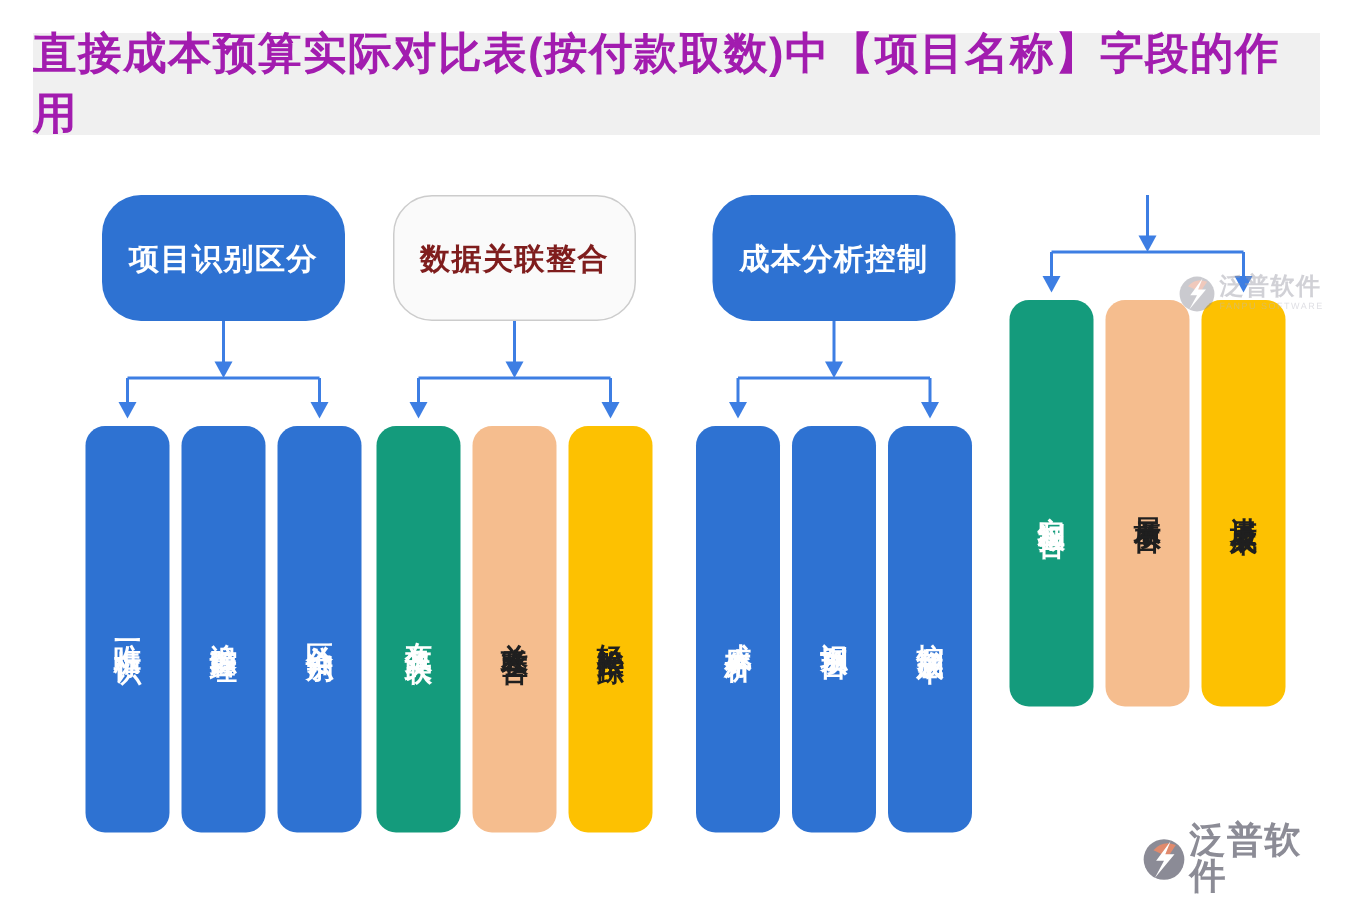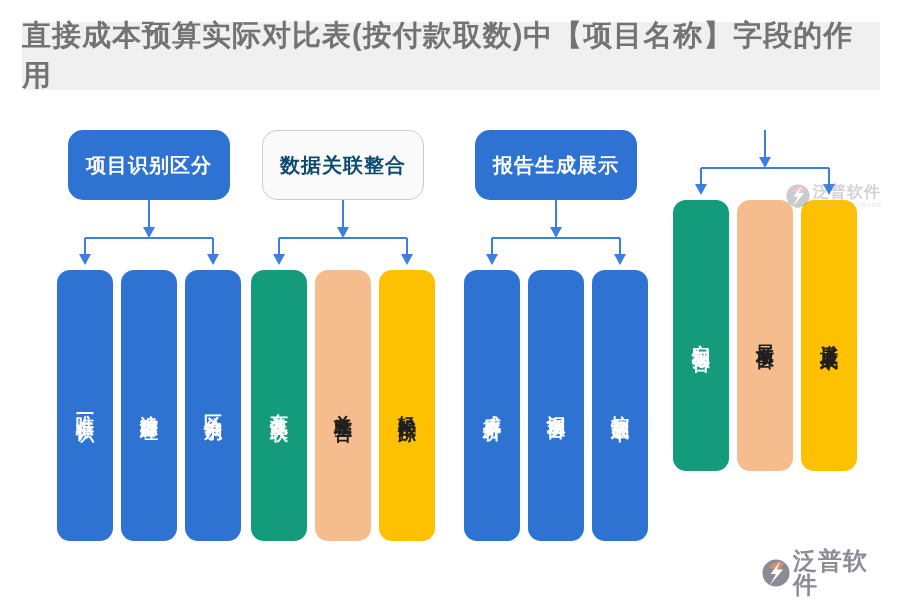--- a/index.html
+++ b/index.html
@@ -4,32 +4,32 @@
 <style>
   html,body{margin:0;padding:0;background:#ffffff;}
   .canvas{
     position:relative;width:900px;height:600px;background:#ffffff;
     font-family:"Liberation Sans","DejaVu Sans",sans-serif;overflow:hidden;
   }
   
   .title-strip{
     position:absolute;left:22px;top:22px;width:858px;height:68px;
     background:#f0f0f0;display:flex;align-items:center;justify-content:center;
-    font-size:29px;font-weight:bold;color:#737373;letter-spacing:1px;
+    font-size:29px;font-weight:bold;color:#a21caf;letter-spacing:1px;
   }
   
   .group{position:absolute;top:130px;width:184px;}
   .g1{left:57px}.g2{left:251px}.g3{left:464px}.g4{left:673px}
   .hdr{
-    width:162px;height:70px;margin:0 auto;border-radius:15px;
+    width:162px;height:84px;margin:0 auto;border-radius:26px;
     display:flex;align-items:center;justify-content:center;
     font-size:20px;font-weight:bold;letter-spacing:1px;box-sizing:border-box;
   }
   .hdr-blue{background:#2e72d2;color:#ffffff;}
-  .hdr-gray{background:#fafafa;color:#0c4a6e;border:1px solid #cccccc;}
+  .hdr-gray{background:#fafafa;color:#7f1d1d;border:1px solid #cccccc;}
   .connector{display:block;width:184px;height:70px;}
   .bars{display:flex;gap:8px;height:271px;}
   .bar{
     width:56px;height:271px;border-radius:13px;flex:0 0 56px;
     display:flex;align-items:center;justify-content:center;
   }
   .bar span{
     writing-mode:vertical-rl;text-orientation:upright;
     font-size:18px;font-weight:bold;letter-spacing:3px;line-height:1;
   }
@@ -106,21 +106,21 @@
       <div class="bar c-peach">
           <span>关联整合</span>
         </div>
       <div class="bar c-yellow">
           <span>轻松跟踪</span>
         </div>
     </div>
   </div>
 
   <div class="group g3">
-    <div class="hdr hdr-blue">报告生成展示</div>
+    <div class="hdr hdr-blue">成本分析控制</div>
     <svg class="connector" viewBox="0 0 184 70">
       <path d="M92 0 V28" stroke="#3d7ee3" stroke-width="2" fill="none"></path>
       <polygon points="86,27 98,27 92,38" fill="#3d7ee3"></polygon>
       <path d="M28 38 H156" stroke="#3d7ee3" stroke-width="2" fill="none"></path>
       <path d="M28 38 V55" stroke="#3d7ee3" stroke-width="2" fill="none"></path>
       <polygon points="22,54 34,54 28,65" fill="#3d7ee3"></polygon>
       <path d="M156 38 V55" stroke="#3d7ee3" stroke-width="2" fill="none"></path>
       <polygon points="150,54 162,54 156,65" fill="#3d7ee3"></polygon>
     </svg>
     <div class="bars">

